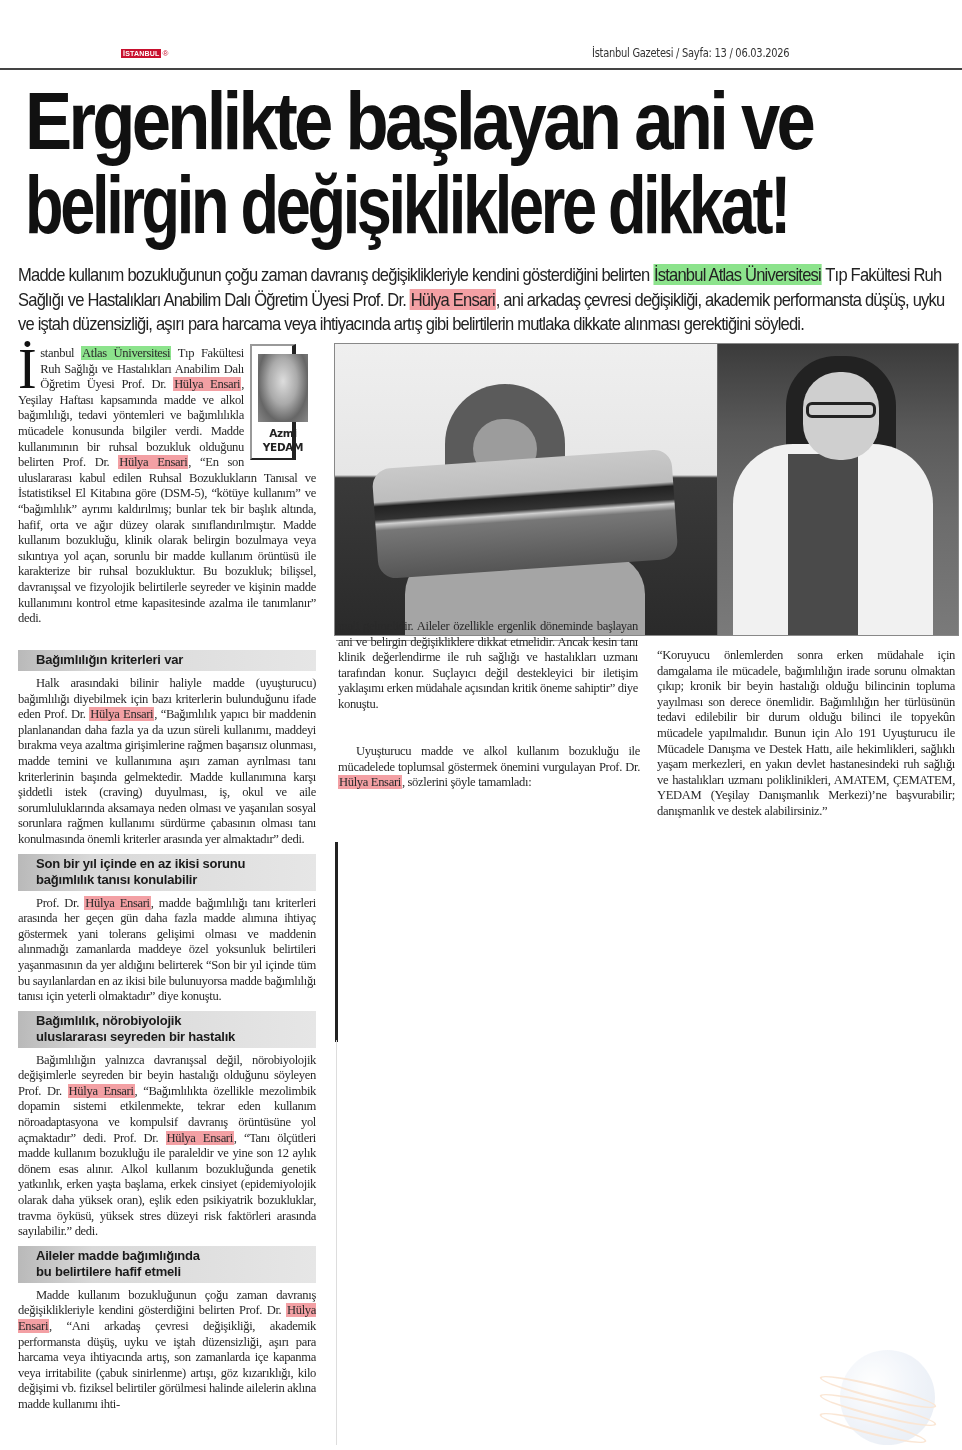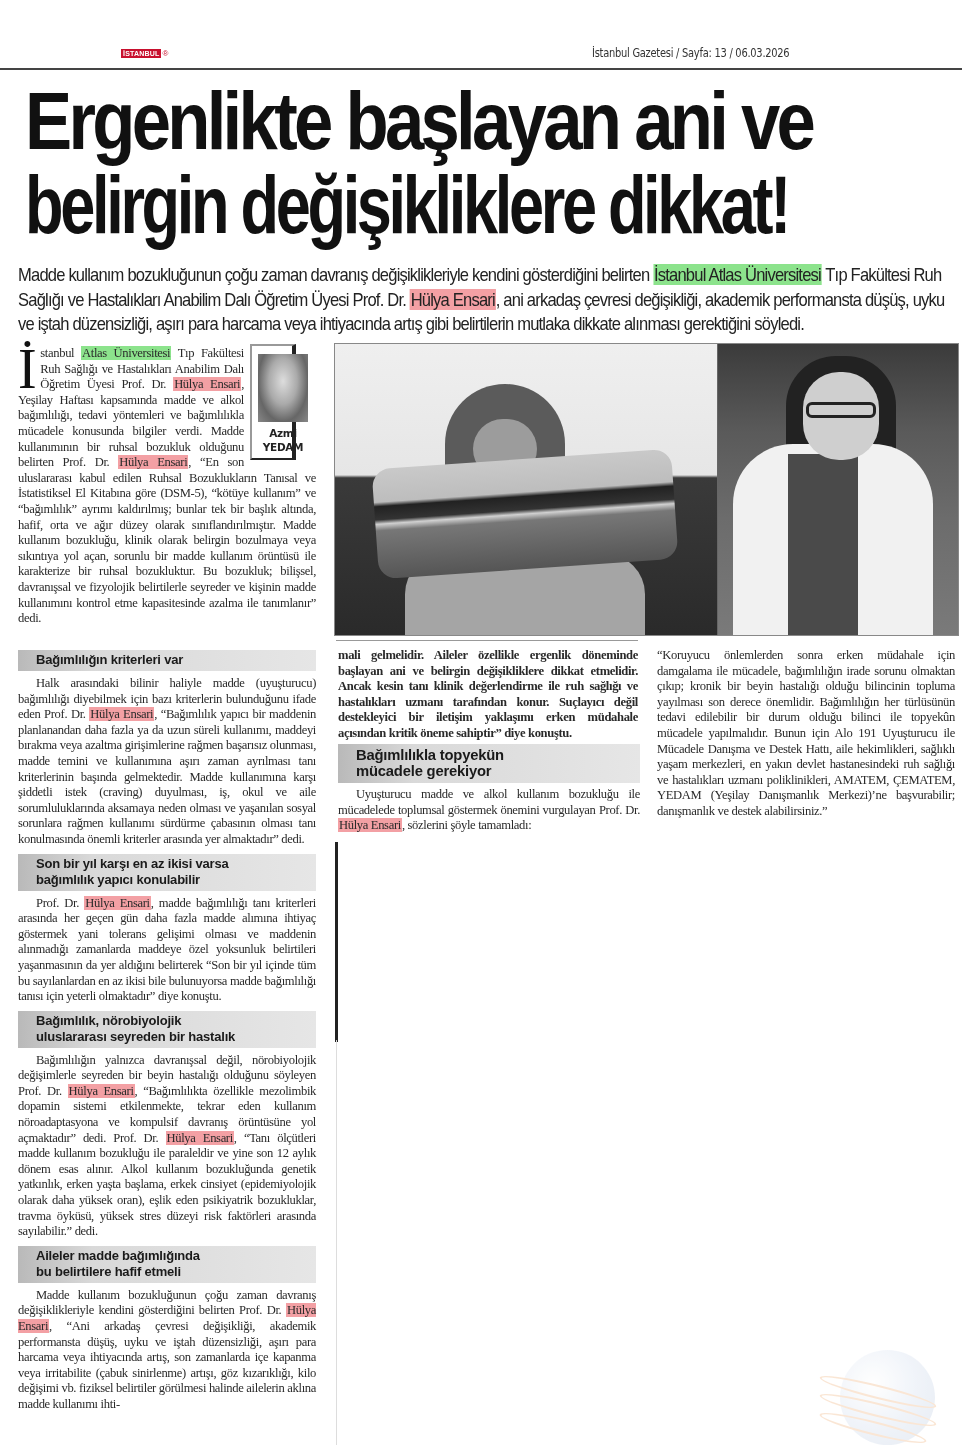--- a/index.html
+++ b/index.html
@@ -45,21 +45,21 @@
   .photo-left .girl-face { position: absolute; left: 138px; top: 75px; width: 64px; height: 60px; border-radius: 30px; background: #9c9c9c; }
   .photo-left .pillow { position: absolute; left: 40px; top: 115px; width: 300px; height: 110px; border-radius: 18px; background: linear-gradient(180deg, #c9c9c9 0%, #bdbdbd 30%, #222 34%, #333 46%, #d0d0d0 50%, #777 56%, #555 100%); transform: rotate(-4deg); }
   .photo-left .legs { position: absolute; left: 70px; top: 210px; width: 240px; height: 90px; border-radius: 40px 40px 0 0; background: #a5a5a5; }
   .photo-right { flex: 1; height: 100%; background: linear-gradient(180deg, #3b3b3b 0%, #5a5a5a 30%, #6c6c6c 60%, #7a7a7a 100%); position: relative; overflow: hidden; }
   .photo-right .coat { position: absolute; left: 15px; top: 100px; width: 200px; height: 200px; border-radius: 60px 60px 0 0; background: #f1f1f1; }
   .photo-right .shirt { position: absolute; left: 70px; top: 110px; width: 70px; height: 190px; background: #4a4a4a; }
   .photo-right .hairr { position: absolute; left: 68px; top: 12px; width: 110px; height: 120px; border-radius: 50px 50px 20px 20px; background: #222; }
   .photo-right .face { position: absolute; left: 85px; top: 28px; width: 76px; height: 88px; border-radius: 36px; background: #cfcfcf; }
   .photo-right .glasses { position: absolute; left: 88px; top: 58px; width: 70px; height: 16px; border: 3px solid #222; border-radius: 6px; }
 
-  .col2 { left: 338px; top: 648px; width: 300px; font-weight: bold; }
+  .col2 { left: 338px; top: 619px; width: 300px; }
   .col2-rule { position: absolute; left: 336px; top: 640px; width: 302px; height: 1px; background: #999; }
   .col2-sub { position: absolute; left: 338px; top: 744px; width: 302px; }
   .col2-sub .subhead { margin: 0 0 4px 0; font-size: 14.8px; line-height: 16px; padding: 3px 8px 4px 18px; }
   .col3 { left: 657px; top: 648px; width: 298px; }
 
   .vbar { position: absolute; left: 335px; top: 842px; width: 3px; height: 200px; background: #222; }
   .vrule { position: absolute; left: 336px; top: 1040px; width: 1px; height: 405px; background: #ddd; }
 
   .watermark { position: absolute; left: 810px; top: 1330px; width: 130px; height: 120px; opacity: 0.55; }
   .watermark .globe { position: absolute; left: 30px; top: 20px; width: 95px; height: 95px; border-radius: 50%; background: radial-gradient(circle at 35% 35%, #ffffff 0%, #e4ebf5 50%, #d4dcea 100%); }
@@ -95,22 +95,22 @@
     </div>
   </div>
   <p><span class="dropcap">İ</span><span>stanbul </span><span class="hl-green">Atlas Üniversitesi</span><span> Tıp Fakültesi Ruh Sağlığı ve Hastalıkları Anabilim Dalı Öğretim Üyesi Prof. Dr. </span><span class="hl-red">Hülya Ensari</span><span>, Yeşilay Haftası kapsamında madde ve alkol bağımlılığı, tedavi yöntemleri ve bağımlılıkla mücadele konusunda bilgiler verdi. Madde kullanımının bir ruhsal bozukluk olduğunu belirten Prof. Dr. </span><span class="hl-red">Hülya Ensari</span><span>, “En son uluslararası kabul edilen Ruhsal Bozuklukların Tanısal ve İstatistiksel El Kitabına göre (DSM-5), “kötüye kullanım” ve “bağımlılık” ayrımı kaldırılmış; bunlar tek bir başlık altında, hafif, orta ve ağır düzey olarak sınıflandırılmıştır. Madde kullanım bozukluğu, klinik olarak belirgin bozulmaya veya sıkıntıya yol açan, sorunlu bir madde kullanım örüntüsü ile karakterize bir ruhsal bozukluktur. Bu bozukluk; bilişsel, davranışsal ve fizyolojik belirtilerle seyreder ve kişinin madde kullanımını kontrol etme kapasitesinde azalma ile tanımlanır” dedi.</span></p>
 </div>
 
 <div class="col col1b">
   <div class="subhead">Bağımlılığın kriterleri var</div>
   <p class="indent"><span>Halk arasındaki bilinir haliyle madde (uyuşturucu) bağımlılığı diyebilmek için bazı kriterlerin bulunduğunu ifade eden Prof. Dr. </span><span class="hl-red">Hülya Ensari</span><span>, “Bağımlılık yapıcı bir maddenin planlanandan daha fazla ya da uzun süreli kullanımı, maddeyi bırakma veya azaltma girişimlerine rağmen başarısız olunması, madde temini ve kullanımına aşırı zaman ayrılması tanı kriterlerinin başında gelmektedir. Madde kullanımına karşı şiddetli istek (craving) duyulması, iş, okul ve aile sorumluluklarında aksamaya neden olması ve yaşanılan sosyal sorunlara rağmen kullanımı sürdürme çabasının olması tanı konulmasında önemli kriterler arasında yer almaktadır” dedi.</span></p>
 
   <div class="subhead">
-    <div>Son bir yıl karşı en az ikisi varsa</div>
-    <div>bağımlılık yapıcı konulabilir</div>
+    <div>Son bir yıl içinde en az ikisi sorunu</div>
+    <div>bağımlılık tanısı konulabilir</div>
   </div>
   <p class="indent"><span>Prof. Dr. </span><span class="hl-red">Hülya Ensari</span><span>, madde bağımlılığı tanı kriterleri arasında her geçen gün daha fazla madde alımına ihtiyaç göstermek yani tolerans gelişimi olması ve maddenin alınmadığı zamanlarda maddeye özel yoksunluk belirtileri yaşanmasının da yer aldığını belirterek “Son bir yıl içinde tüm bu sayılanlardan en az ikisi bile bulunuyorsa madde bağımlılığı tanısı için yeterli olmaktadır” diye konuştu.</span></p>
 
   <div class="subhead">
     <div>Bağımlılık, nörobiyolojik</div>
     <div>uluslararası seyreden bir hastalık</div>
   </div>
   <p class="indent"><span>Bağımlılığın yalnızca davranışsal değil, nörobiyolojik değişimlerle seyreden bir beyin hastalığı olduğunu söyleyen Prof. Dr. </span><span class="hl-red">Hülya Ensari</span><span>, “Bağımlılıkta özellikle mezolimbik dopamin sistemi etkilenmekte, tekrar eden kullanım nöroadaptasyona ve kompulsif davranış örüntüsüne yol açmaktadır” dedi. Prof. Dr. </span><span class="hl-red">Hülya Ensari</span><span>, “Tanı ölçütleri madde kullanım bozukluğu ile paraleldir ve yine son 12 aylık dönem esas alınır. Alkol kullanım bozukluğunda genetik yatkınlık, erken yaşta başlama, erkek cinsiyet (epidemiyolojik olarak daha yüksek oran), eşlik eden psikiyatrik bozukluklar, travma öyküsü, yüksek stres düzeyi risk faktörleri arasında sayılabilir.” dedi.</span></p>
 
   <div class="subhead">
@@ -136,24 +136,20 @@
   </div>
 </div>
 
 <div class="col2-rule"></div>
 
 <div class="col col2">
   <p>mali gelmelidir. Aileler özellikle ergenlik döneminde başlayan ani ve belirgin değişikliklere dikkat etmelidir. Ancak kesin tanı klinik değerlendirme ile ruh sağlığı ve hastalıkları uzmanı tarafından konur. Suçlayıcı değil destekleyici bir iletişim yaklaşımı erken müdahale açısından kritik öneme sahiptir” diye konuştu.</p>
 </div>
 
 <div class="col col2-sub">
-  <div class="subhead">
-    <div>Bağımlılıkla topyekün</div>
-    <div>mücadele gerekiyor</div>
-  </div>
   <p class="indent"><span>Uyuşturucu madde ve alkol kullanım bozukluğu ile mücadelede toplumsal göstermek önemini vurgulayan Prof. Dr. </span><span class="hl-red">Hülya Ensari</span><span>, sözlerini şöyle tamamladı:</span></p>
 </div>
 
 <div class="col col3">
   <p>“Koruyucu önlemlerden sonra erken müdahale için damgalama ile mücadele, bağımlılığın irade sorunu olmaktan çıkıp; kronik bir beyin hastalığı olduğu bilincinin topluma yayılması son derece önemlidir. Bağımlılığın her türlüsünün tedavi edilebilir bir durum olduğu bilinci ile topyekûn mücadele yapılmalıdır. Bunun için Alo 191 Uyuşturucu ile Mücadele Danışma ve Destek Hattı, aile hekimlikleri, sağlıklı yaşam merkezleri, en yakın devlet hastanesindeki ruh sağlığı ve hastalıkları uzmanı poliklinikleri, AMATEM, ÇEMATEM, YEDAM (Yeşilay Danışmanlık Merkezi)’ne başvurabilir; danışmanlık ve destek alabilirsiniz.”</p>
 </div>
 
 <div class="vbar"></div>
 <div class="vrule"></div>
 

